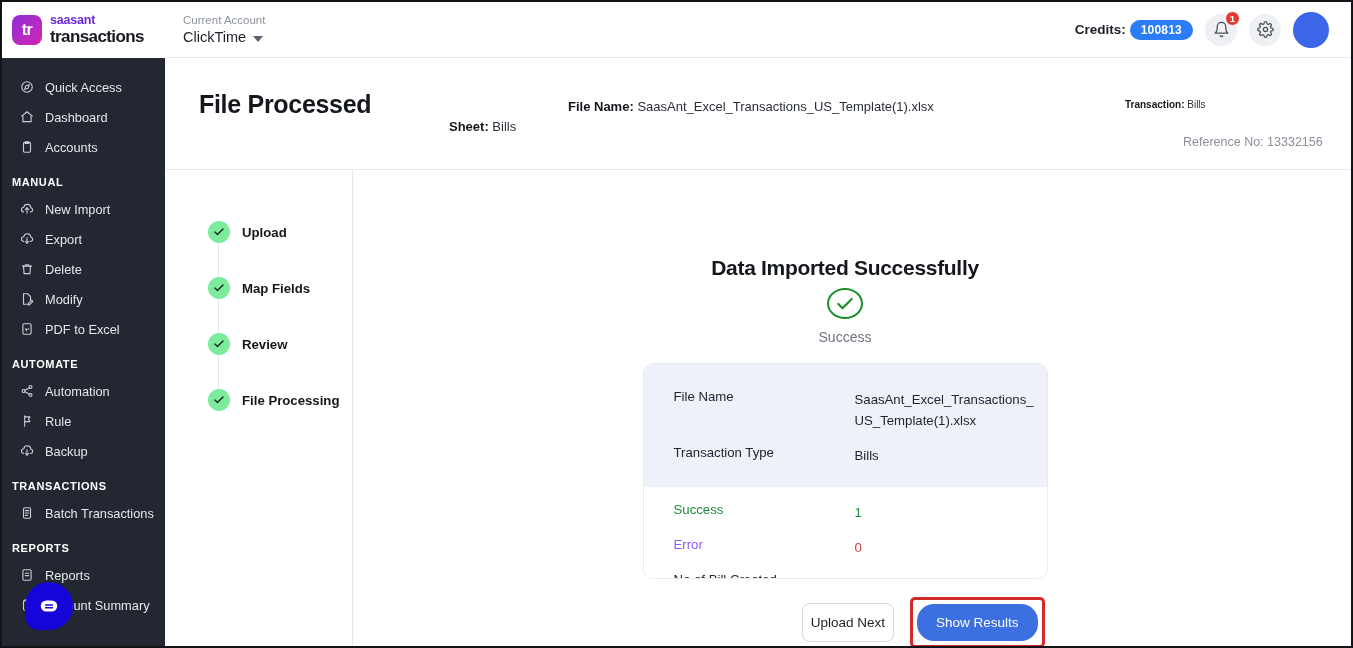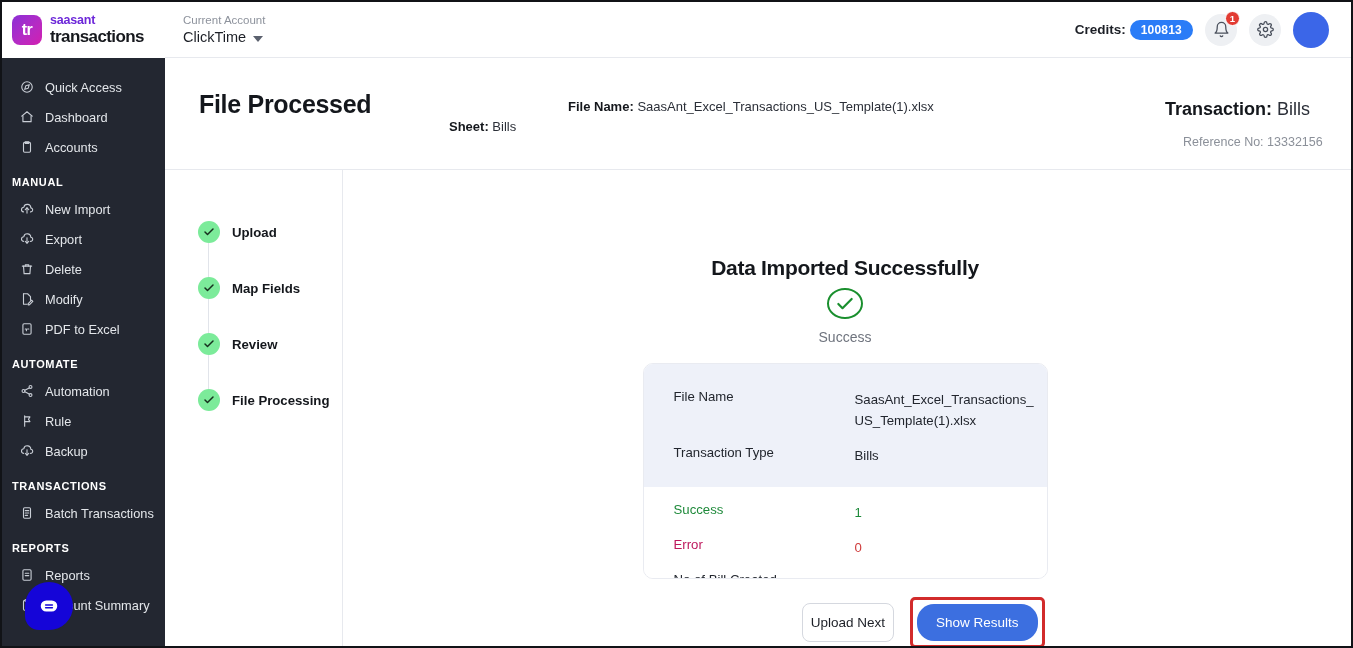--- a/index.html
+++ b/index.html
@@ -129,27 +129,27 @@
     height: 112px;
     border-bottom: 1px solid #e7e9ee;
   }
   .page-title {
     position: absolute; left: 34px; top: 32px;
     font-size: 25px; font-weight: 700; color: #14171c;
     letter-spacing: -0.3px;
   }
   .meta-sheet { position: absolute; left: 284px; top: 41px; font-size: 13px; color: #2b2f38; margin-top: 20px; }
   .meta-file  { position: absolute; left: 403px; top: 41px; font-size: 13px; color: #2b2f38; }
-  .meta-trx   { position: absolute; left: 960px; top: 41px; font-size: 18px; color: #2b2f38; margin-left: 40px; }
+  .meta-trx   { position: absolute; left: 960px; top: 41px; font-size: 10px; color: #2b2f38; }
   .meta-ref   { position: absolute; left: 1018px; top: 77px; font-size: 12.5px; color: #8b9099; }
   .meta-k { font-weight: 700; color: #14171c; }
 
   
   .stepper {
-    position: absolute; left: 4px; top: 112px;
+    position: absolute; left: 14px; top: 112px;
     width: 174px; height: 478px;
     border-right: 1px solid #e7e9ee;
     padding-top: 34px;
   }
   .step { position: relative; display: flex; align-items: center; gap: 12px; height: 56px; padding-left: 29px; }
   .step + .step { margin-top: 0; }
   .step-dot {
     width: 22px; height: 22px; border-radius: 50%;
     background: #7ceb9a; color: #17301f;
     display: flex; align-items: center; justify-content: center;
@@ -186,21 +186,21 @@
     border: 1px solid #e9ebf1;
     overflow: hidden;
   }
   .card-top { background: #eef1f9; padding: 18px 0 14px 0; }
   .card-bot { background: #ffffff; padding: 8px 0 16px 0; }
   .row { display: flex; align-items: flex-start; padding: 7px 0 7px 30px; }
   .row-k { width: 181px; font-size: 13.2px; color: #22262e; flex: 0 0 181px; }
   .row-v { font-size: 13.2px; color: #22262e; line-height: 21px; max-width: 180px; word-break: break-all; }
   .k-success { color: #1f8a3b; }
   .v-success { color: #1f8a3b; }
-  .k-error { color: #be185d; }
+  .k-error { color: #8b5cf6; }
   .v-error { color: #cf3b3b; }
 
   .actions {
     margin-top: 18px;
     width: 405px;
     display: flex; justify-content: flex-end; align-items: center; gap: 16px;
     padding-right: 3px;
   }
   .btn-secondary {
     background: #ffffff; color: #1c1f26;

